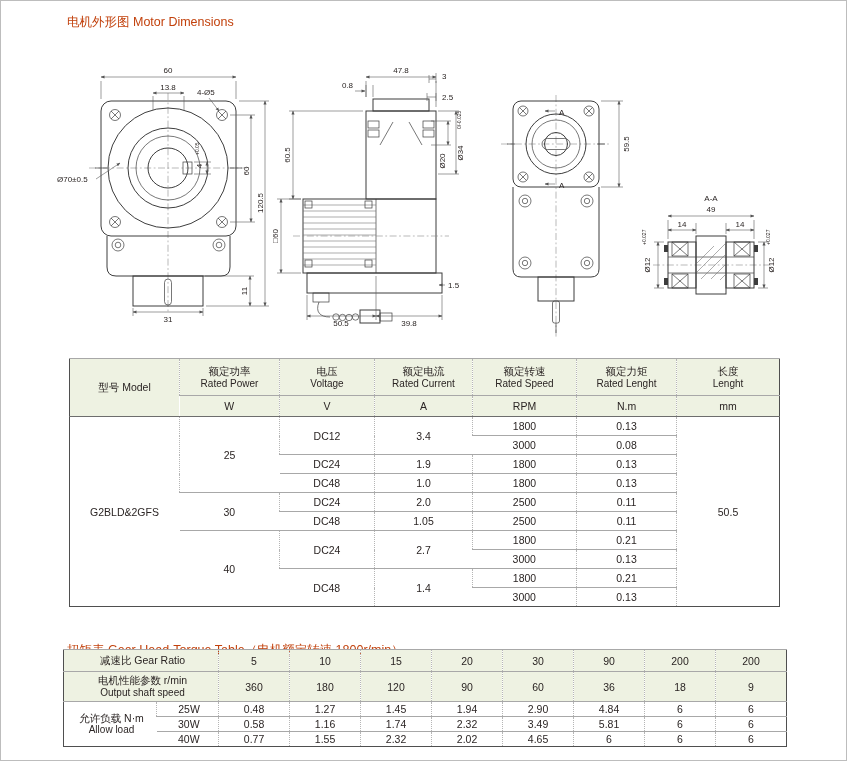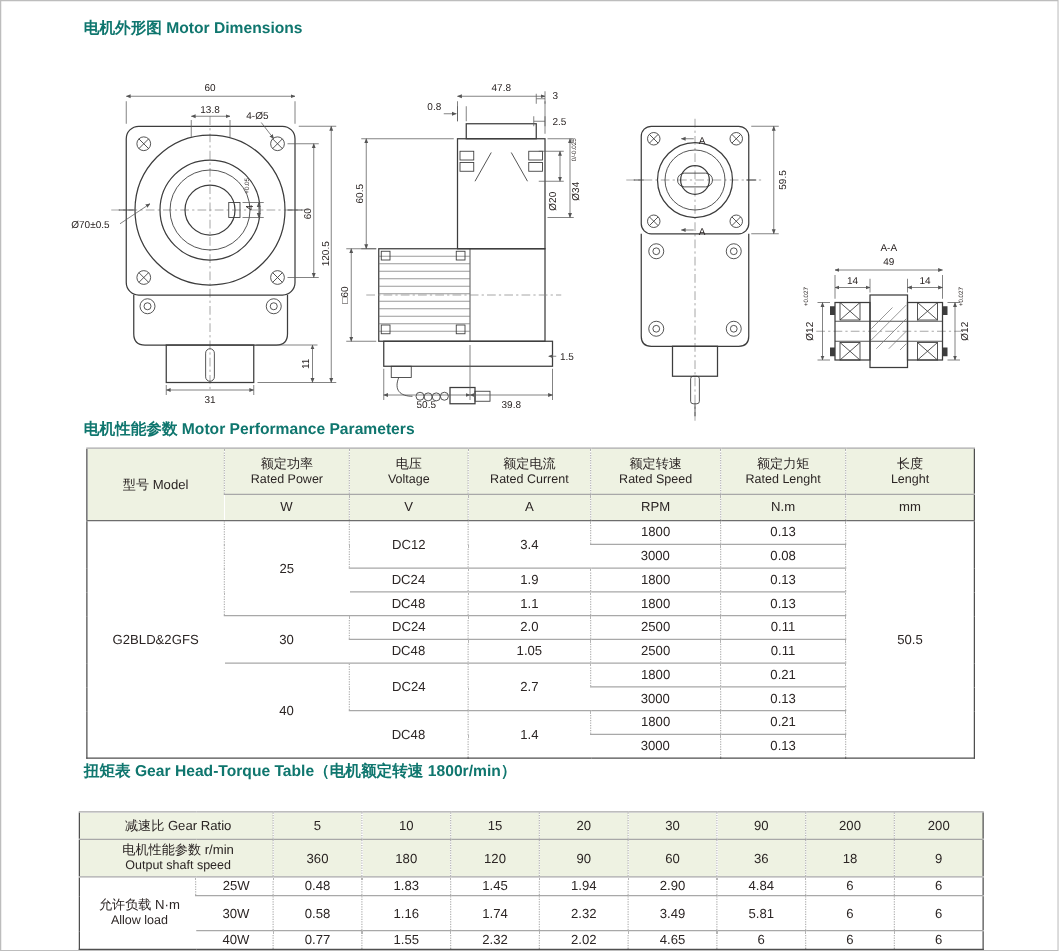--- a/index.html
+++ b/index.html
@@ -1,18 +1,18 @@
 <!DOCTYPE html>
 <html><head>
 <meta charset="utf-8">
 <style>
   html,body{margin:0;padding:0;background:#fff;}
   .page{position:relative;width:847px;height:761px;background:#fff;border:1px solid #bdbdbd;box-sizing:border-box;overflow:hidden;font-family:"Liberation Sans",sans-serif;color:#2b2524;}
-  .sec-title{position:absolute;left:66px;font-size:12.5px;font-weight:bold;color:#0f766e;white-space:nowrap;}
-  #t1{top:13px;} #t2{top:334px;} #t3{top:608px;}
+  .sec-title{position:absolute;left:66px;font-size:12.5px;font-weight:normal;color:#c2410c;white-space:nowrap;}
+  #t1{top:13px;} #t2{top:334px;} #t3{top:641px;}
   #drw{position:absolute;left:0;top:28px;pointer-events:none;}
   .ol{fill:none;stroke:#3d3d3d;stroke-width:1;}
   .th{stroke-width:.7;}
   .dim{fill:none;stroke:#5a5a5a;stroke-width:.6;}
   .cl{fill:none;stroke:#8a8a8a;stroke-width:.6;stroke-dasharray:7 2.5 1.8 2.5;}
   .hatch{stroke:#777;stroke-width:.6;}
   .dt{font:8px "Liberation Sans",sans-serif;fill:#2b2524;}
   .dt2{font:5px "Liberation Sans",sans-serif;fill:#2b2524;}
   .fd{fill:#3d3d3d;stroke:none;}
   table{border-collapse:collapse;text-align:center;font-size:10.5px;color:#2b2524;table-layout:fixed;}
@@ -299,21 +299,20 @@
       <text class="dt" transform="rotate(-90 649 254)" x="649" y="254" text-anchor="middle">Ø12</text>
       <text class="dt2" transform="rotate(-90 645 234)" x="645" y="234">+0.027</text>
       <line class="dim" x1="757" y1="231" x2="767" y2="231"></line>
         <line class="dim" x1="757" y1="277" x2="767" y2="277"></line>
       <line class="dim" x1="763" y1="231" x2="763" y2="277" marker-start="url(#arr)" marker-end="url(#arr)"></line>
       <text class="dt" transform="rotate(-90 773 254)" x="773" y="254" text-anchor="middle">Ø12</text>
       <text class="dt2" transform="rotate(-90 769 234)" x="769" y="234">+0.027</text>
     </g>
   </svg>
 
-  <div class="sec-title" id="t2">电机性能参数 Motor Performance Parameters</div>
 
   <div id="perf-wrap">
     <table class="dtable ptable">
       <colgroup>
         <col style="width:110px">
           <col style="width:100px">
           <col style="width:95px">
           <col style="width:98px">
           <col style="width:104px">
           <col style="width:100px">
@@ -371,21 +370,21 @@
           <td>0.08</td>
         </tr>
         <tr style="height:19px">
           <td>DC24</td>
           <td>1.9</td>
           <td>1800</td>
           <td>0.13</td>
         </tr>
         <tr style="height:19px">
           <td>DC48</td>
-          <td>1.1</td>
+          <td>1.0</td>
           <td>1800</td>
           <td>0.13</td>
         </tr>
         <tr style="height:19px">
           <td rowspan="2">30</td>
           <td>DC24</td>
           <td>2.0</td>
           <td>2500</td>
           <td>0.11</td>
         </tr>
@@ -462,29 +461,29 @@
         <td>18</td>
         <td>9</td>
       </tr>
       <tr style="height:15px">
         <th rowspan="3" class="lbl glbl">
               <div class="cn">允许负载 N·m</div>
               <div class="en">Allow load</div>
             </th>
         <td class="lbl">25W</td>
         <td>0.48</td>
-        <td>1.83</td>
+        <td>1.27</td>
         <td>1.45</td>
         <td>1.94</td>
         <td>2.90</td>
         <td>4.84</td>
         <td>6</td>
         <td>6</td>
       </tr>
-      <tr style="height:28px">
+      <tr style="height:15px">
         <td class="lbl">30W</td>
         <td>0.58</td>
         <td>1.16</td>
         <td>1.74</td>
         <td>2.32</td>
         <td>3.49</td>
         <td>5.81</td>
         <td>6</td>
         <td>6</td>
       </tr>

